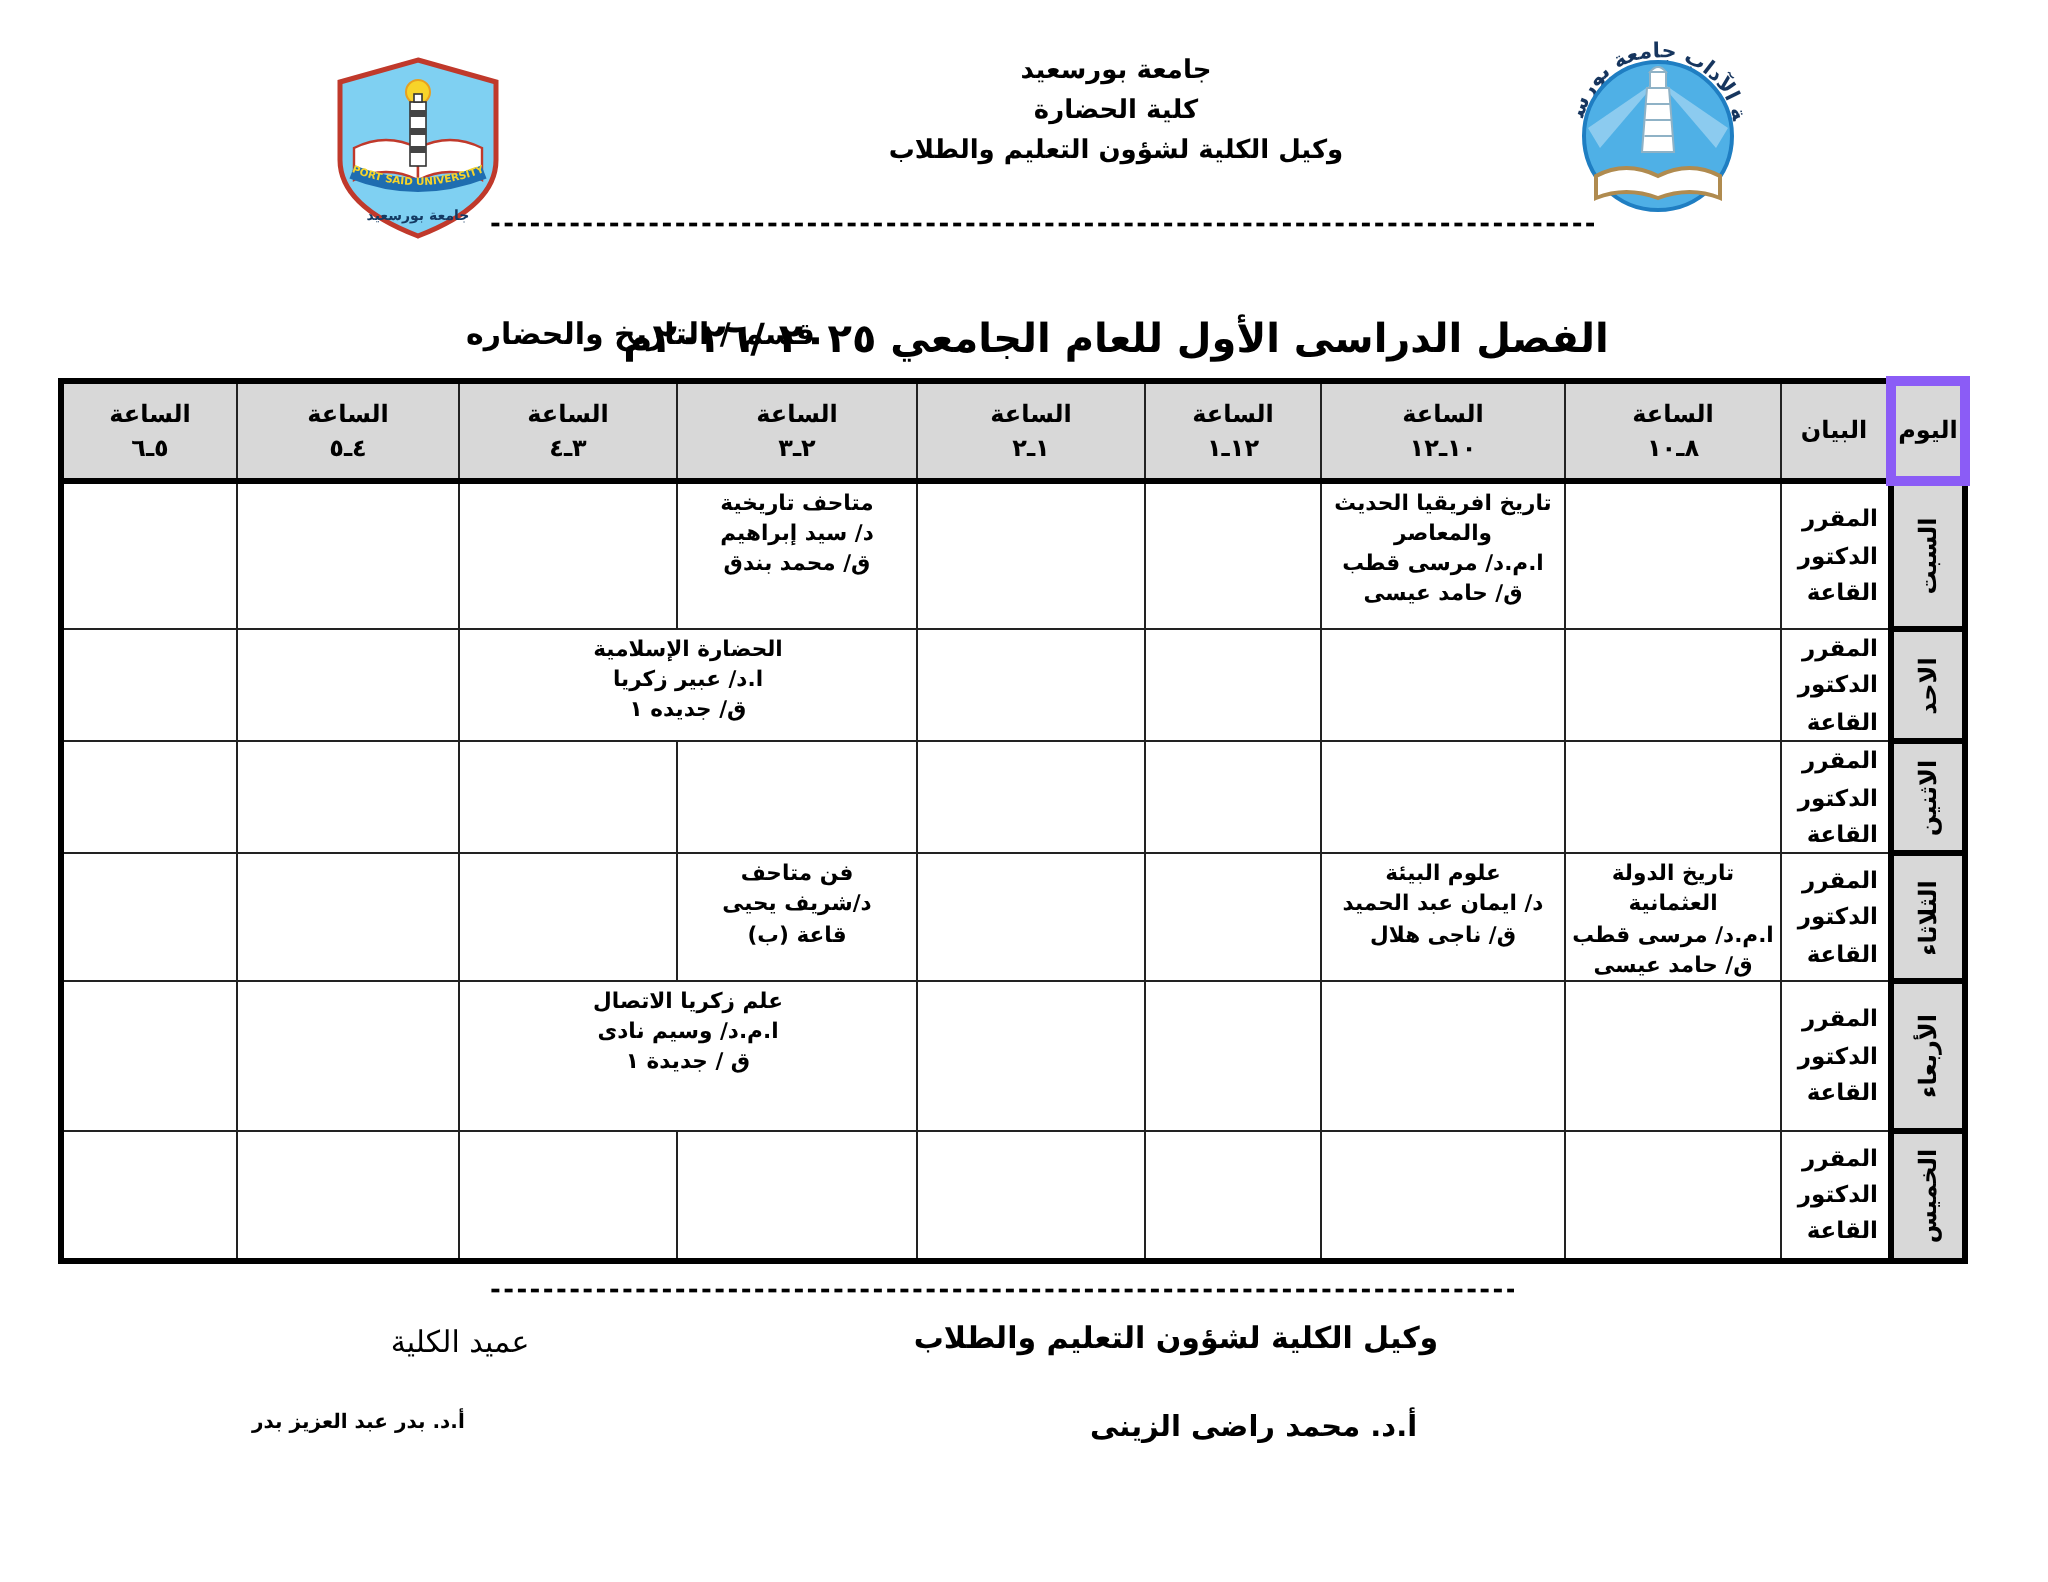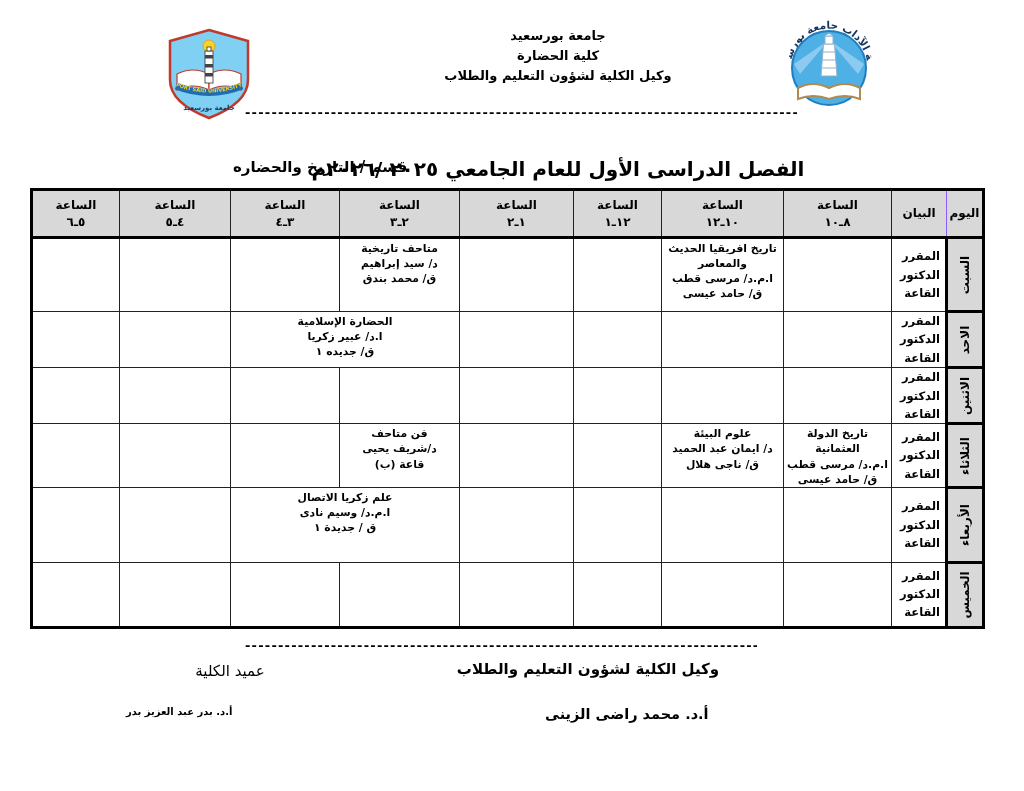--- a/index.html
+++ b/index.html
@@ -20,21 +20,21 @@
   
   .logo-left{position:absolute;top:27px;left:164px;width:90px;height:94px;}
   .logo-right{position:absolute;top:4px;left:770px;width:118px;height:114px;}
 
   
   table.sched{position:absolute;top:188px;right:39px;width:952px;border-collapse:collapse;
        table-layout:fixed;border:3px solid #000;}
   .sched th,.sched td{border:1px solid #222;padding:0;}
   .sched thead th{background:#d8d8d8;border-bottom:3px solid #000;font-size:12px;
        font-weight:bold;vertical-align:middle;text-align:center;height:45px;line-height:1.35;}
-  .sched th.day-col{border:1px solid #8b5cf6;margin-left:44px;}
+  .sched th.day-col{border:5px solid #8b5cf6;margin-left:44px;}
   .sched td.day-cell{background:#d8d8d8;border:3px solid #000;position:relative;}
   .sched td.day-cell .rot{position:absolute;top:50%;left:50%;white-space:nowrap;
        transform:translate(-50%,-50%) rotate(-90deg);font-size:12px;font-weight:bold;}
   .sched td.info-cell{vertical-align:middle;text-align:right;padding-right:5px;
        font-size:11.5px;font-weight:bold;}
   .sched td.info-cell .cell-line{line-height:1.6;}
   .sched td.slot{vertical-align:top;text-align:center;font-weight:bold;font-size:10.8px;padding-top:2px;}
   .sched .cell-line{line-height:1.4;}
   .sched tbody tr:nth-child(1){height:74px;}
   .sched tbody tr:nth-child(2){height:56px;}

